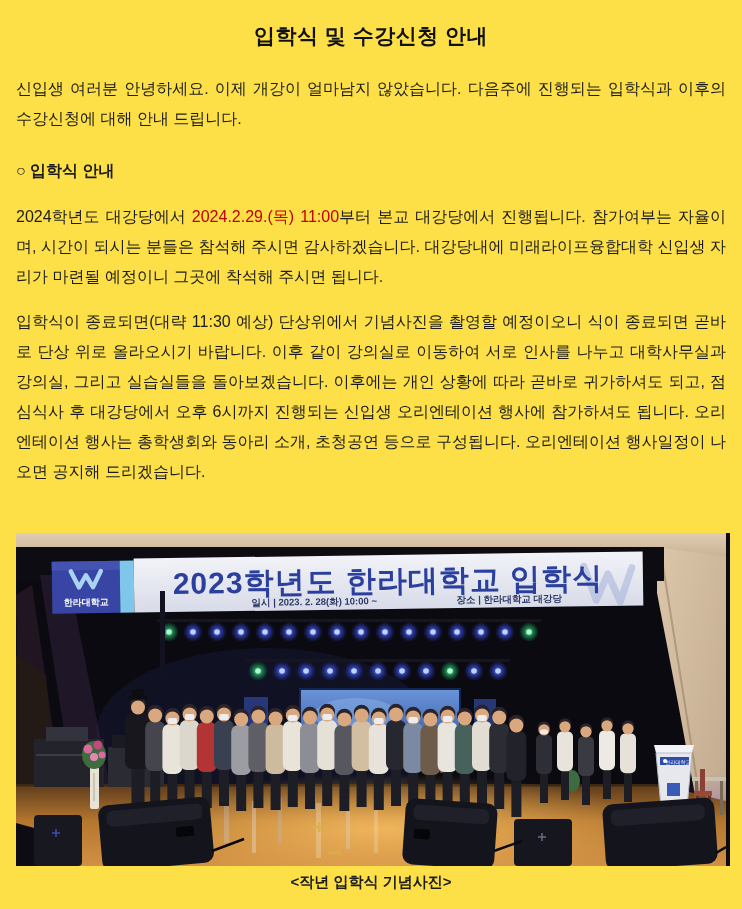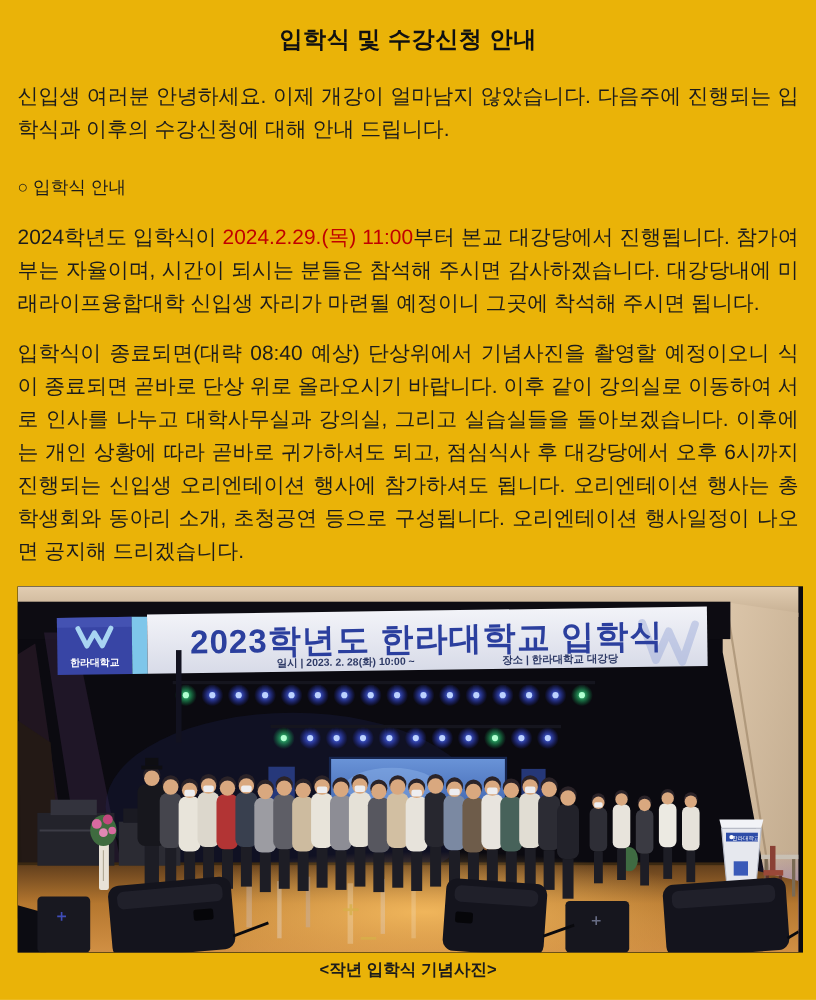--- a/index.html
+++ b/index.html
@@ -1,46 +1,46 @@
 <!DOCTYPE html>
 <html><head>
 <meta charset="utf-8">
 <style>
   html,body{margin:0;padding:0;background:#ffffff;}
   .page{
     position:relative;
     width:742px;height:909px;
-    background:#eab308;
+    background:#fde047;
     font-family:"Liberation Sans","DejaVu Sans",sans-serif;
     color:#1c1c1c;
     box-sizing:border-box;
     padding:0 16px;
     overflow:hidden;
   }
   .doc-title{
     margin:22px 0 0 0;
     font-size:21px;
     font-weight:700;
     text-align:center;
     letter-spacing:.5px;
     color:#111;
   }
   .para{
-    font-size:19px;
+    font-size:16px;
     line-height:30px;
     text-align:justify;
     margin:0;
     color:#1c1c1c;
   }
   .p-intro{margin-top:24px;}
   .sec-heading{
     margin:22px 0 0 0;
     font-size:16px;
     line-height:30px;
-    font-weight:400;
+    font-weight:700;
     color:#1c1c1c;
   }
   .p-2{margin-top:16px;}
   .p-3{margin-top:15px;}
   .highlight{color:#c00000;margin-top:48px;}
   .photo-wrap{
     position:absolute;
     left:16px;top:533px;
     width:714px;height:333px;
     overflow:hidden;
@@ -63,23 +63,23 @@
 <body>
 
 <div class="page">
 
   <h1 class="doc-title">입학식 및 수강신청 안내</h1>
 
   <p class="para p-intro">신입생 여러분 안녕하세요. 이제 개강이 얼마남지 않았습니다. 다음주에 진행되는 입학식과 이후의 수강신청에 대해 안내 드립니다.</p>
 
   <p class="sec-heading">○ 입학식 안내</p>
 
-  <p class="para p-2"><span>2024학년도 입학식이 </span><span class="highlight">2024.2.29.(목) 11:00</span><span>부터 본교 대강당에서 진행됩니다. 참가여부는 자율이며, 시간이 되시는 분들은 참석해 주시면 감사하겠습니다. 대강당내에 미래라이프융합대학 신입생 자리가 마련될 예정이니 그곳에 착석해 주시면 됩니다.</span></p>
-
-  <p class="para p-3">입학식이 종료되면(대략 08:40 예상) 단상위에서 기념사진을 촬영할 예정이오니 식이 종료되면 곧바로 단상 위로 올라오시기 바랍니다. 이후 같이 강의실로 이동하여 서로 인사를 나누고 대학사무실과 강의실, 그리고 실습실들을 돌아보겠습니다. 이후에는 개인 상황에 따라 곧바로 귀가하셔도 되고, 점심식사 후 대강당에서 오후 6시까지 진행되는 신입생 오리엔테이션 행사에 참가하셔도 됩니다. 오리엔테이션 행사는 총학생회와 동아리 소개, 초청공연 등으로 구성됩니다. 오리엔테이션 행사일정이 나오면 공지해 드리겠습니다.</p>
+  <p class="para p-2"><span>2024학년도 대강당에서 </span><span class="highlight">2024.2.29.(목) 11:00</span><span>부터 본교 대강당에서 진행됩니다. 참가여부는 자율이며, 시간이 되시는 분들은 참석해 주시면 감사하겠습니다. 대강당내에 미래라이프융합대학 신입생 자리가 마련될 예정이니 그곳에 착석해 주시면 됩니다.</span></p>
+
+  <p class="para p-3">입학식이 종료되면(대략 11:30 예상) 단상위에서 기념사진을 촬영할 예정이오니 식이 종료되면 곧바로 단상 위로 올라오시기 바랍니다. 이후 같이 강의실로 이동하여 서로 인사를 나누고 대학사무실과 강의실, 그리고 실습실들을 돌아보겠습니다. 이후에는 개인 상황에 따라 곧바로 귀가하셔도 되고, 점심식사 후 대강당에서 오후 6시까지 진행되는 신입생 오리엔테이션 행사에 참가하셔도 됩니다. 오리엔테이션 행사는 총학생회와 동아리 소개, 초청공연 등으로 구성됩니다. 오리엔테이션 행사일정이 나오면 공지해 드리겠습니다.</p>
 
   <div class="photo-wrap">
     <svg width="710" height="333" viewBox="0 0 710 333">
       <defs>
         <linearGradient id="ceilG" x1="0" y1="0" x2="0" y2="1">
           <stop offset="0" stop-color="#e2cdb2"></stop>
             <stop offset="1" stop-color="#c4ad90"></stop>
         </linearGradient>
         <linearGradient id="wallG" x1="0" y1="0" x2="1" y2="1">
           <stop offset="0" stop-color="#dcc6aa"></stop>

